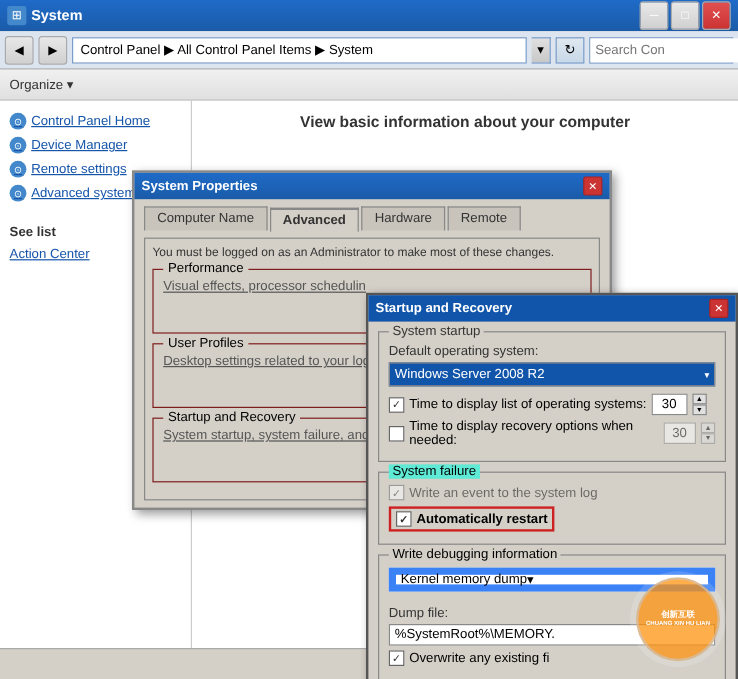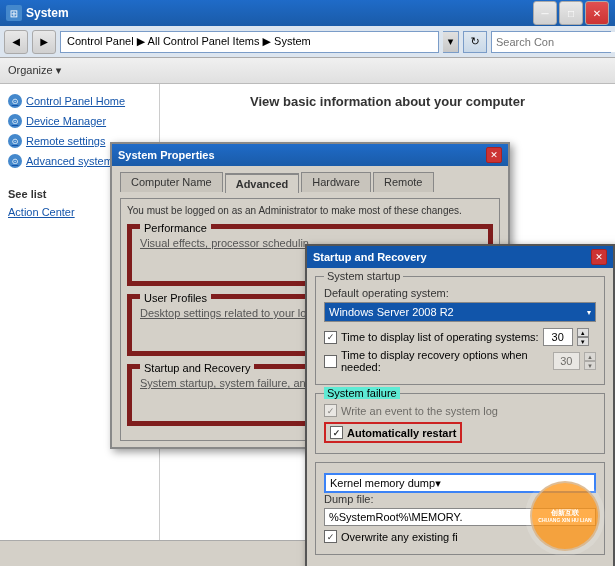--- a/index.html
+++ b/index.html
@@ -232,21 +232,21 @@
       min-height: 80px;
     }
     .admin-notice {
       font-size: 10px;
       color: #333;
       margin-bottom: 8px;
     }
 
     
     .group-box {
-      border: 5px solid #7f1d1d;
+      border: 1px solid #7f1d1d;
       padding: 4px 8px 8px;
       margin-bottom: 8px;
       position: relative;
     }
     .group-box-title {
       position: absolute;
       top: -7px;
       left: 8px;
       background: #d4d0c8;
       padding: 0 4px;
@@ -418,26 +418,26 @@
       top: -7px;
       left: 8px;
       background: #d4d0c8;
       padding: 0 3px;
       font-size: 11px;
     }
     .full-dropdown {
       width: 100%;
       height: 20px;
       background: white;
-      border: 2px solid #3b82f6;
+      border: 6px solid #3b82f6;
       display: flex;
       align-items: center;
       padding: 0 4px;
       font-size: 11px;
-      margin-bottom: 0;
+      margin-bottom: 12px;
     }
     .dump-label {
       font-size: 11px;
       margin-bottom: 3px;
       color: #333;
     }
     .dump-field {
       width: 100%;
       height: 18px;
       background: white;
@@ -666,20 +666,21 @@
             <span>Write an event to the system log</span>
           </div>
           <div class="highlight-row">
             <div class="cb checked"></div>
             <span>Automatically restart</span>
           </div>
         </div>
       </div>
 
       <div class="write-debug-group">
+        <span class="write-debug-title">Write debugging information</span>
         <div style="margin-top:4px;">
           <div class="full-dropdown">
             <span>Kernel memory dump</span>
             <span>▾</span>
           </div>
           <div class="dump-label">Dump file:</div>
           <div class="dump-field">
             <span>%SystemRoot%\MEMORY.</span>
           </div>
           <div class="checkbox-row">

